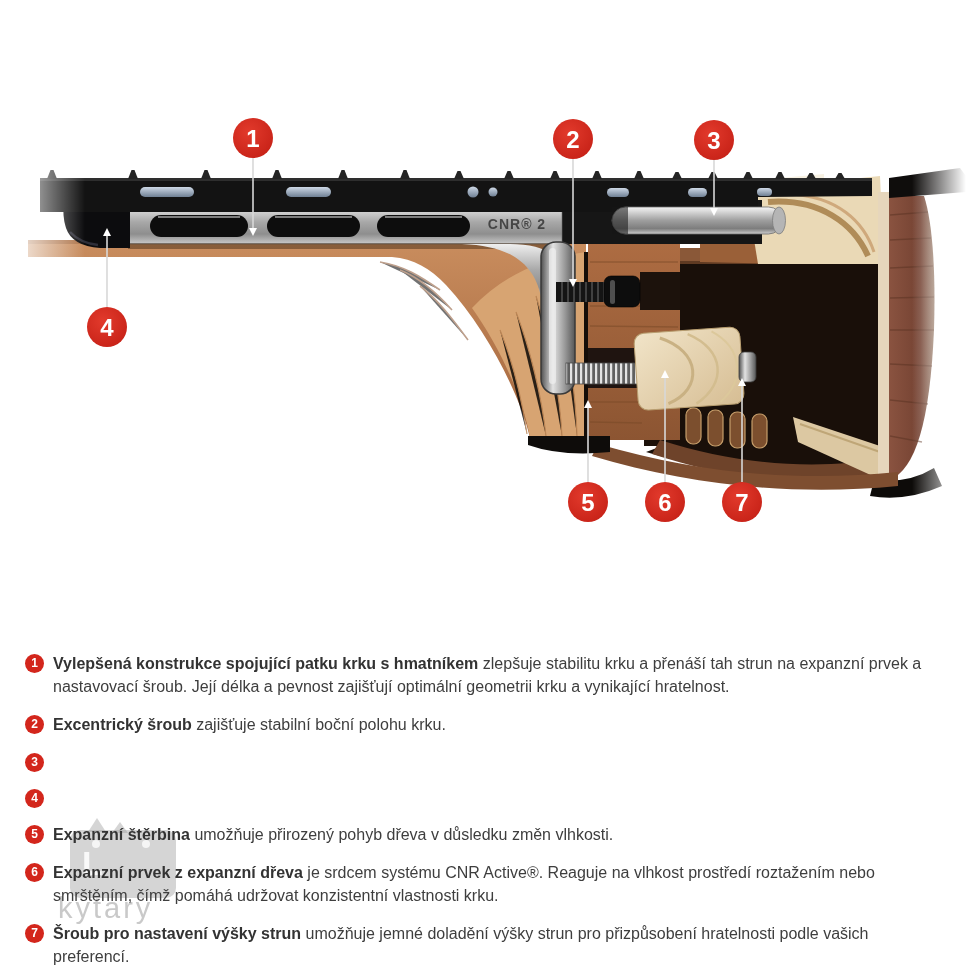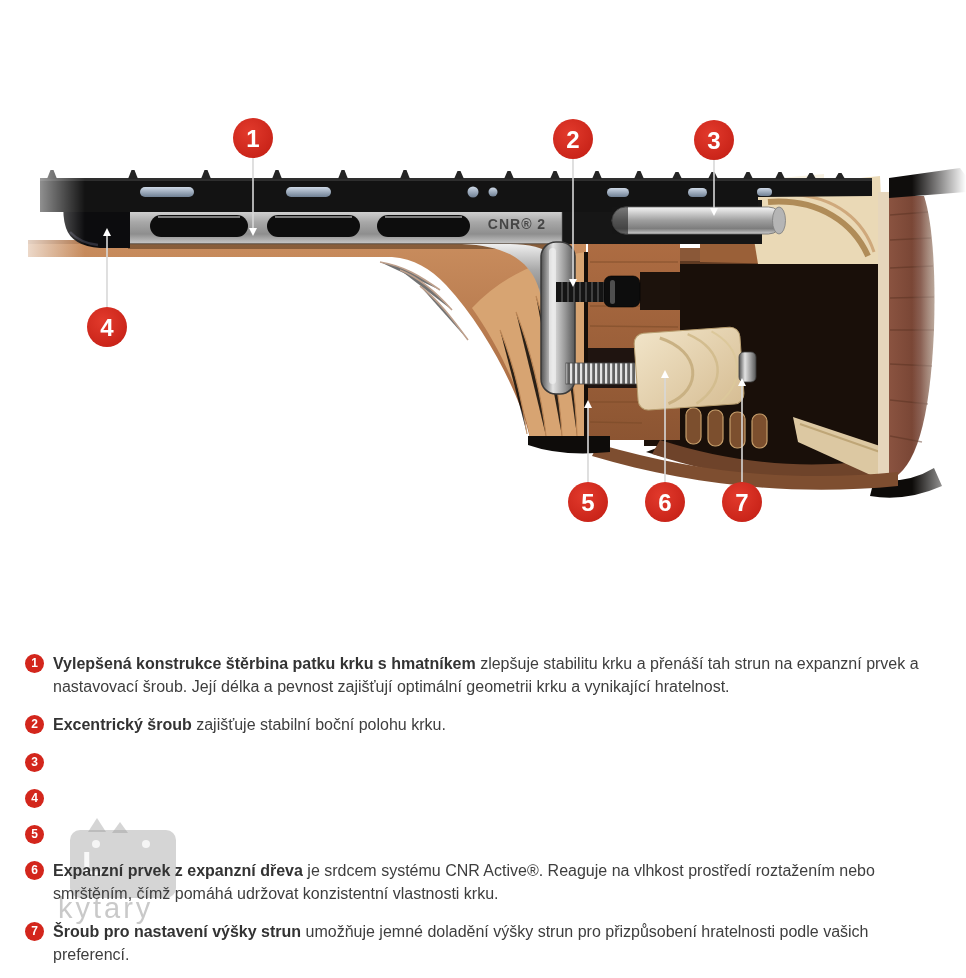--- a/index.html
+++ b/index.html
@@ -329,34 +329,35 @@
     <div class="wm-dot" style="left:34px;"></div>
     <div class="wm-dot" style="left:84px;"></div>
     <div class="wm-letter">L</div>
   </div>
   <div class="wm-word">kytary</div>
 </div>
 
 <div class="legend">
   <div class="legend-item">
     <span class="bullet">1</span>
-    <p class="legend-text"><b>Vylepšená konstrukce štěrbina patku krku s hmatníkem</b> <span>zlepšuje stabilitu krku a přenáší tah strun na expanzní prvek a nastavovací šroub. Její délka a pevnost zajišťují optimální geometrii krku a vynikající hratelnost.</span></p>
+    <p class="legend-text"><b>Vylepšená konstrukce spojující patku krku s hmatníkem</b> <span>zlepšuje stabilitu krku a přenáší tah strun na expanzní prvek a nastavovací šroub. Její délka a pevnost zajišťují optimální geometrii krku a vynikající hratelnost.</span></p>
   </div>
   <div class="legend-item">
     <span class="bullet">2</span>
     <p class="legend-text"><b>Excentrický šroub</b> <span>zajišťuje stabilní boční polohu krku.</span></p>
   </div>
   <div class="legend-item">
     <span class="bullet">3</span>
   </div>
   <div class="legend-item">
     <span class="bullet">4</span>
   </div>
   <div class="legend-item">
     <span class="bullet">5</span>
+    <p class="legend-text"><b>Expanzní štěrbina</b> <span>umožňuje přirozený pohyb dřeva v důsledku změn vlhkosti.</span></p>
   </div>
   <div class="legend-item">
     <span class="bullet">6</span>
     <p class="legend-text"><b>Expanzní prvek z expanzní dřeva</b> <span>je srdcem systému CNR Active®. Reaguje na vlhkost prostředí roztažením nebo smrštěním, čímž pomáhá udržovat konzistentní vlastnosti krku.</span></p>
   </div>
   <div class="legend-item">
     <span class="bullet">7</span>
     <p class="legend-text"><b>Šroub pro nastavení výšky strun</b> <span>umožňuje jemné doladění výšky strun pro přizpůsobení hratelnosti podle vašich preferencí.</span></p>
   </div>
 </div>

